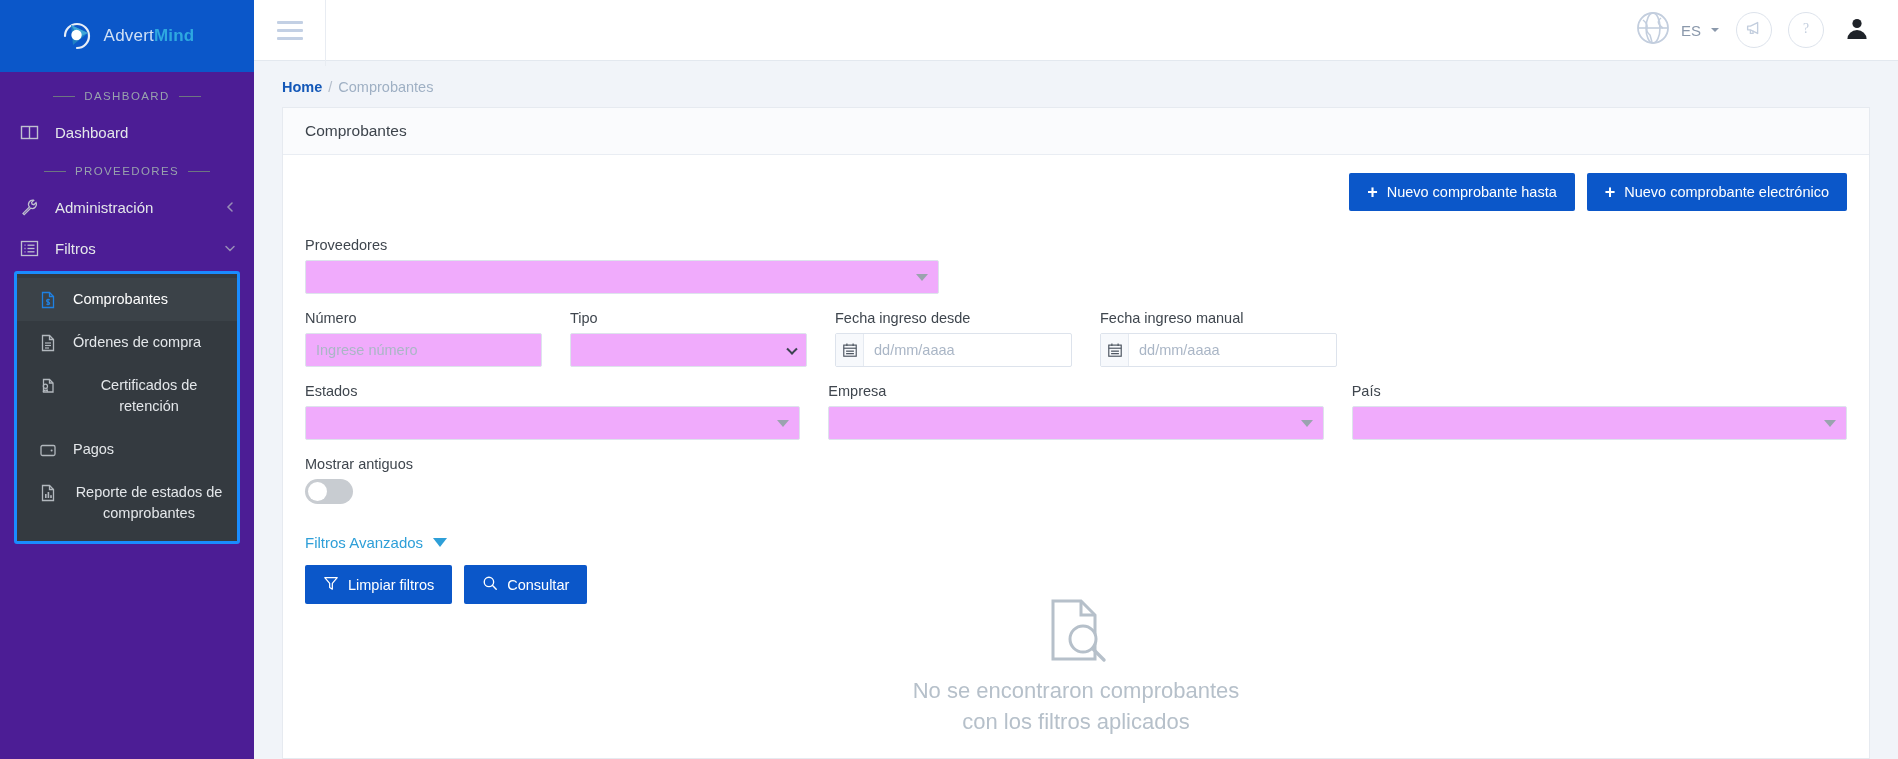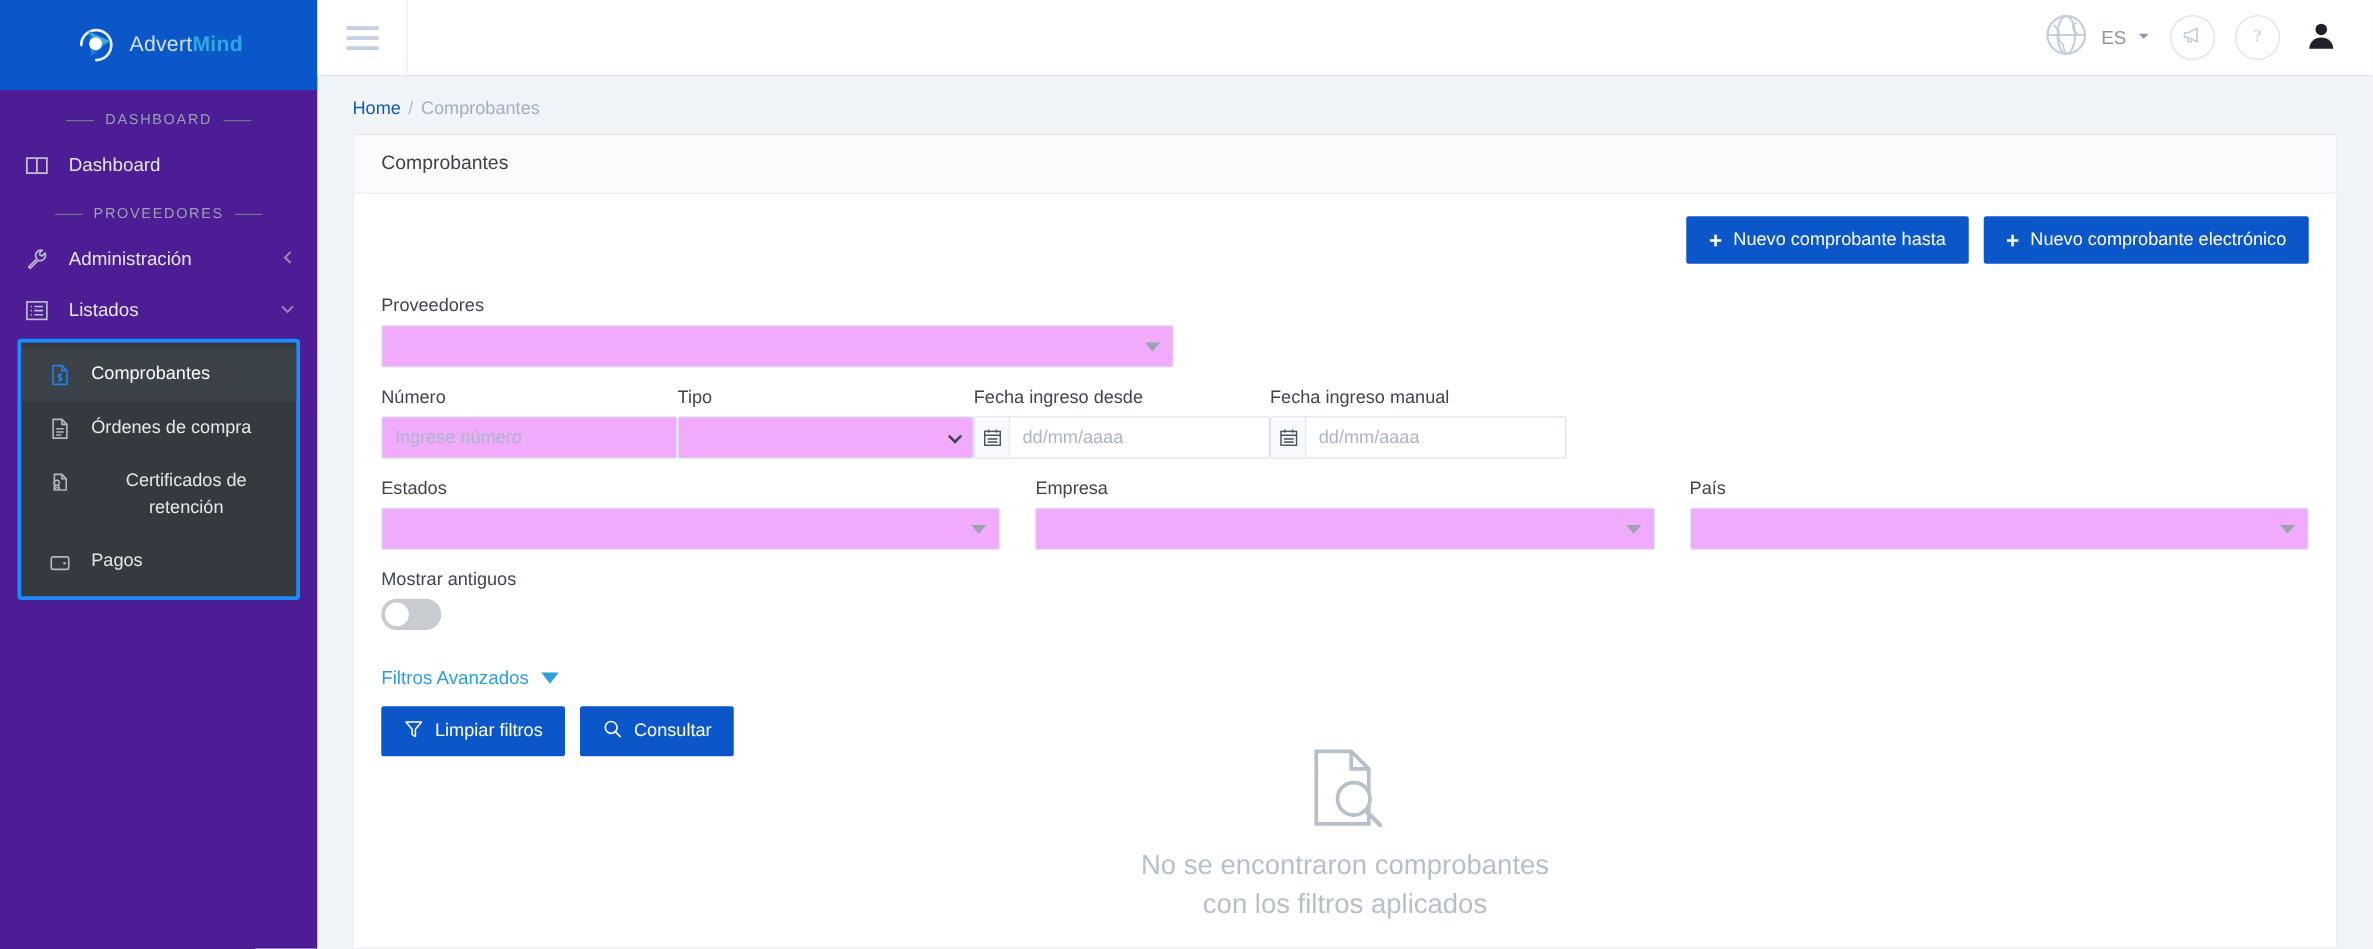--- a/index.html
+++ b/index.html
@@ -71,21 +71,21 @@
   .topbar-right { display: flex; align-items: center; gap: 16px; }
   .lang { display: flex; align-items: center; gap: 9px; cursor: pointer; }
   .lang-code { font-size: 15px; color: #8a98ab; }
   .circle-btn {
     width: 36px; height: 36px; border-radius: 50%; border: 1px solid #dde3ec;
     display: flex; align-items: center; justify-content: center; cursor: pointer; background: #fff;
   }
   .avatar-btn { width: 34px; height: 34px; display: flex; align-items: center; justify-content: center; cursor: pointer; }
 
   .crumbs { padding: 18px 28px 12px 28px; font-size: 14.5px; }
-  .crumbs a { color: #1458b8; text-decoration: none; font-weight: normal; cursor: pointer; margin-top: 43px; }
+  .crumbs a { color: #1458b8; text-decoration: none; font-weight: bold; cursor: pointer; margin-top: 43px; }
   .crumbs .sep { color: #b3bdcb; margin: 0 6px; }
   .crumbs .cur { color: #9fb0c4; }
 
   .card {
     margin: 0 28px; background: #ffffff; border: 1px solid #e6eaf0;
     flex: 1; display: flex; flex-direction: column; min-height: 0;
   }
   .card-head {
     padding: 14px 22px; border-bottom: 1px solid #e9edf3;
     font-size: 15.5px; color: #3d444c; background: #fafbfd;
@@ -121,21 +121,21 @@
     background: #f7f9fc; border-right: 1px solid #e5eaf1; cursor: pointer;
   }
   .date-in {
     flex: 1; border: none; outline: none; font-size: 14.5px; padding: 0 10px;
     font-family: inherit; color: #5a6472; background: transparent;
   }
   .date-in::placeholder { color: #aab6c6; }
   input.ctrl { outline: none; }
   input.ctrl::placeholder { color: #aab6c6; }
 
-  .row1 { display: flex; margin-bottom: 16px; }
+  .row1 { display: flex; gap: 28px; margin-bottom: 16px; }
   .row2 { display: flex; gap: 28px; margin-bottom: 16px; }
   .row3 { display: flex; gap: 28px; margin-bottom: 14px; }
 
   .switch {
     width: 48px; height: 25px; border-radius: 13px; background: #c8ccd1;
     display: flex; align-items: center; padding: 3px; cursor: pointer;
   }
   .switch .knob { width: 19px; height: 19px; border-radius: 50%; background: #fff; }
 
   .adv-link {
@@ -212,21 +212,21 @@
           <svg viewBox="0 0 19 19" width="19" height="19">
               <rect x="1.5" y="2.5" width="16" height="14" fill="none" stroke="#c9ced4" stroke-width="1.3"></rect>
               <line x1="4.5" y1="6.2" x2="5.5" y2="6.2" stroke="#c9ced4" stroke-width="1.3"></line>
               <line x1="7.5" y1="6.2" x2="14.5" y2="6.2" stroke="#c9ced4" stroke-width="1.3"></line>
               <line x1="4.5" y1="9.5" x2="5.5" y2="9.5" stroke="#c9ced4" stroke-width="1.3"></line>
               <line x1="7.5" y1="9.5" x2="14.5" y2="9.5" stroke="#c9ced4" stroke-width="1.3"></line>
               <line x1="4.5" y1="12.8" x2="5.5" y2="12.8" stroke="#c9ced4" stroke-width="1.3"></line>
               <line x1="7.5" y1="12.8" x2="14.5" y2="12.8" stroke="#c9ced4" stroke-width="1.3"></line>
             </svg>
         </span>
-        <span>Listados</span>
+        <span>Filtros</span>
         <span class="caret">
           <svg viewBox="0 0 12 12" width="12" height="12">
               <path d="M2 4.5 L6 8.5 L10 4.5" fill="none" stroke="#b9bec5" stroke-width="1.5" stroke-linecap="round"></path>
             </svg>
         </span>
       </div>
 
       <div class="submenu-wrap">
 
         <div class="sub-item active">
@@ -269,20 +269,32 @@
         <div class="sub-item">
           <span class="ico">
             <svg viewBox="0 0 18 18" width="18" height="18">
                 <rect x="2" y="4.5" width="14" height="10" rx="1.5" fill="none" stroke="#c9ced4" stroke-width="1.3"></rect>
                 <circle cx="12.6" cy="9.6" r="1" fill="#c9ced4"></circle>
               </svg>
           </span>
           <span class="lbl">Pagos</span>
         </div>
 
+        <div class="sub-item">
+          <span class="ico">
+            <svg viewBox="0 0 18 18" width="18" height="18">
+                <path d="M3.5 1.5h7l4 4v11h-11z" fill="none" stroke="#c9ced4" stroke-width="1.3"></path>
+                <path d="M10.5 1.5v4h4" fill="none" stroke="#c9ced4" stroke-width="1.3"></path>
+                <rect x="6" y="10" width="1.6" height="4" fill="#c9ced4"></rect>
+                <rect x="8.6" y="8" width="1.6" height="6" fill="#c9ced4"></rect>
+                <rect x="11.2" y="11.2" width="1.6" height="2.8" fill="#c9ced4"></rect>
+              </svg>
+          </span>
+          <span class="lbl">Reporte de estados de comprobantes</span>
+        </div>
 
       </div>
     </nav>
   </aside>
 
   <section class="main">
 
     <header class="topbar">
       <div class="hamburger">
         <span></span>

